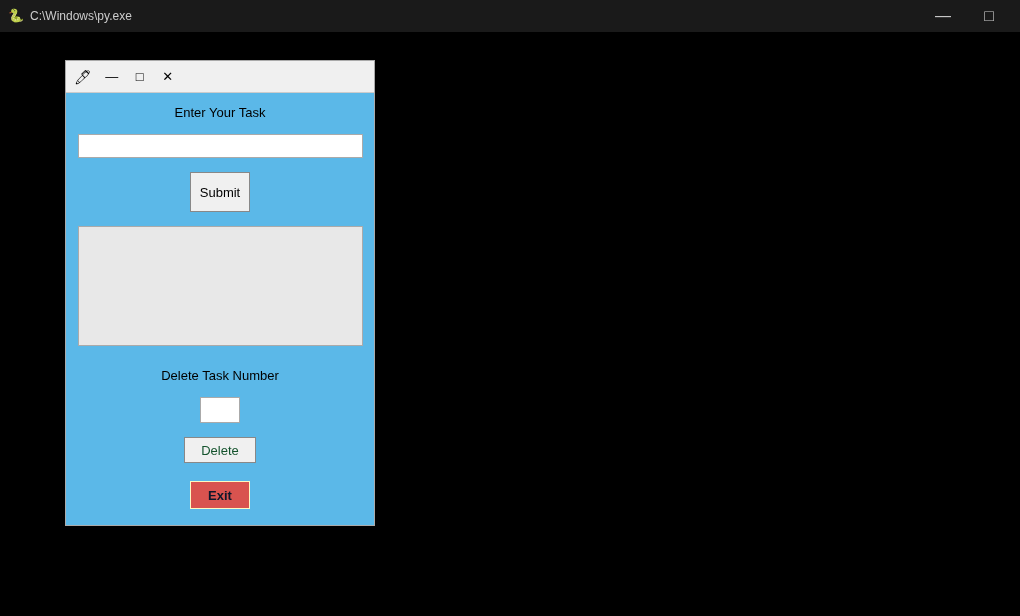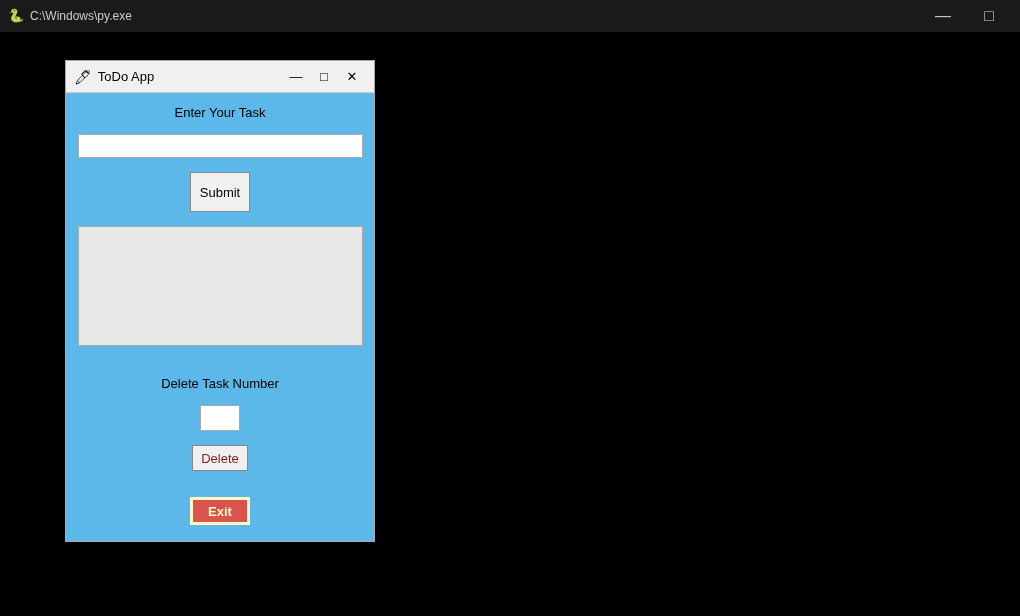--- a/index.html
+++ b/index.html
@@ -149,73 +149,72 @@
       width: 285px;
       height: 120px;
       background: #e8e8e8;
       border: 1px solid #aaaaaa;
     }
 
     .delete-label {
       color: #000000;
       font-size: 13px;
       text-align: center;
-      margin-top: 16px;
+      margin-top: 8px;
     }
 
     .delete-number-input {
       width: 40px;
       height: 26px;
       background: #ffffff;
       border: 1px solid #aaaaaa;
       padding: 2px 4px;
       font-size: 13px;
       outline: none;
       text-align: center;
     }
 
     .delete-btn {
-      width: 56px;
+      width: 72px;
       height: 26px;
       background: #f0f0f0;
       border: 1px solid #888888;
       cursor: pointer;
       font-size: 13px;
-      color: #7f1d1d;
+      color: #14532d;
     }
 
     .exit-btn {
       width: 60px;
       height: 28px;
       background: #d9534f;
-      border: 3px solid #fef9c3;
-      cursor: pointer;
-      font-size: 13px;
-      color: #fef9c3;
+      border: 1px solid #fef9c3;
+      cursor: pointer;
+      font-size: 13px;
+      color: #0f172a;
       font-weight: bold;
-      margin-top: 12px;
+      margin-top: 4px;
     }
   </style>
 </head>
 <body>
 
 <div class="taskbar">
   <span class="taskbar-icon">🐍</span>
   <span class="taskbar-title">C:\Windows\py.exe</span>
   <div class="taskbar-controls">
     <button class="taskbar-btn">—</button>
     <button class="taskbar-btn">□</button>
   </div>
 </div>
 
 <div class="app-window">
 
   <div class="window-titlebar">
     <span class="window-icon">🖊</span>
-    <span class="window-title">ToDo App</span>
     <div class="window-controls">
       <button class="window-ctrl-btn">—</button>
       <button class="window-ctrl-btn">□</button>
       <button class="window-ctrl-btn close-btn">✕</button>
     </div>
   </div>
 
   <div class="window-content">
 
     <span class="label-text">Enter Your Task</span>

